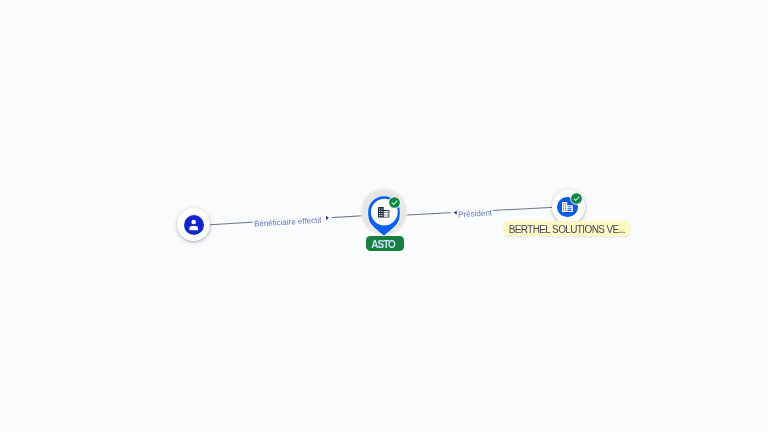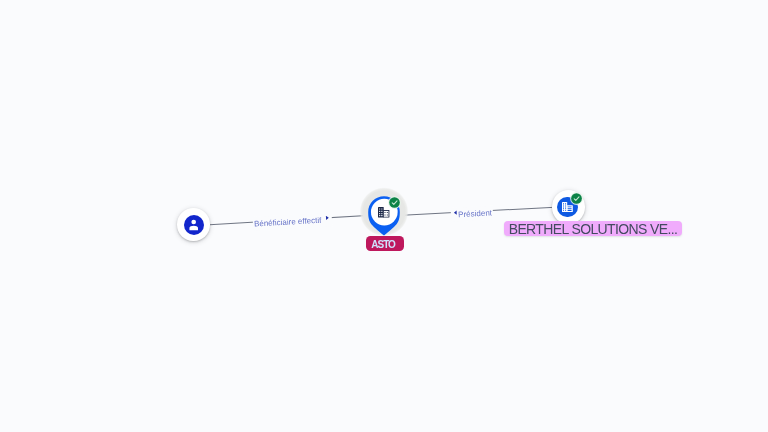--- a/index.html
+++ b/index.html
@@ -8,26 +8,26 @@
        -webkit-font-smoothing:antialiased;}
   #graph{position:absolute;left:0;top:0;width:768px;height:432px;}
   svg.layer{position:absolute;left:0;top:0;width:768px;height:432px;overflow:visible;}
 
   .node{position:absolute;}
 
   .disc{position:absolute;border-radius:50%;background:#ffffff;
         box-shadow:0 1px 2px rgba(60,64,67,.28), 0 1px 4px 1px rgba(60,64,67,.13);}
   .inner{position:absolute;border-radius:50%;display:flex;align-items:center;justify-content:center;}
 
-  .nodelabel{position:absolute;white-space:nowrap;background:#f0abfc;
-      border-radius:4px;color:#434a5f;font-size:14px;line-height:13px;height:11px;
+  .nodelabel{position:absolute;white-space:nowrap;background:#fef9c3;
+      border-radius:4px;color:#434a5f;font-size:10px;line-height:13px;height:11px;
       padding:2px 5.2px 2px;box-shadow:0 1px 2px rgba(60,64,67,.13);
       filter:opacity(0.999);}
 
-  .pinlabel{position:absolute;white-space:nowrap;background:#be185d;
+  .pinlabel{position:absolute;white-space:nowrap;background:#15803d;
       border-radius:4.5px;color:#cfe2fd;font-size:10px;line-height:13px;
       height:10px;font-weight:700;padding:2px 8.8px 3px 5.8px;letter-spacing:-1px;
       filter:opacity(0.999);}
 
   .edgelabel{position:absolute;white-space:nowrap;color:#6774c8;
       font-size:8px;line-height:10px;transform-origin:0 50%;
       background:#fafbfd;padding:2px 1px 1px;filter:opacity(0.999);}
   .edgelabel .arrow{display:inline-block;vertical-align:1.6px;}
   .edgelabel .arrow-pre{margin:0 0.2px 0 0;}
   .edgelabel .arrow-post{margin:0 0 0 3.5px;}

